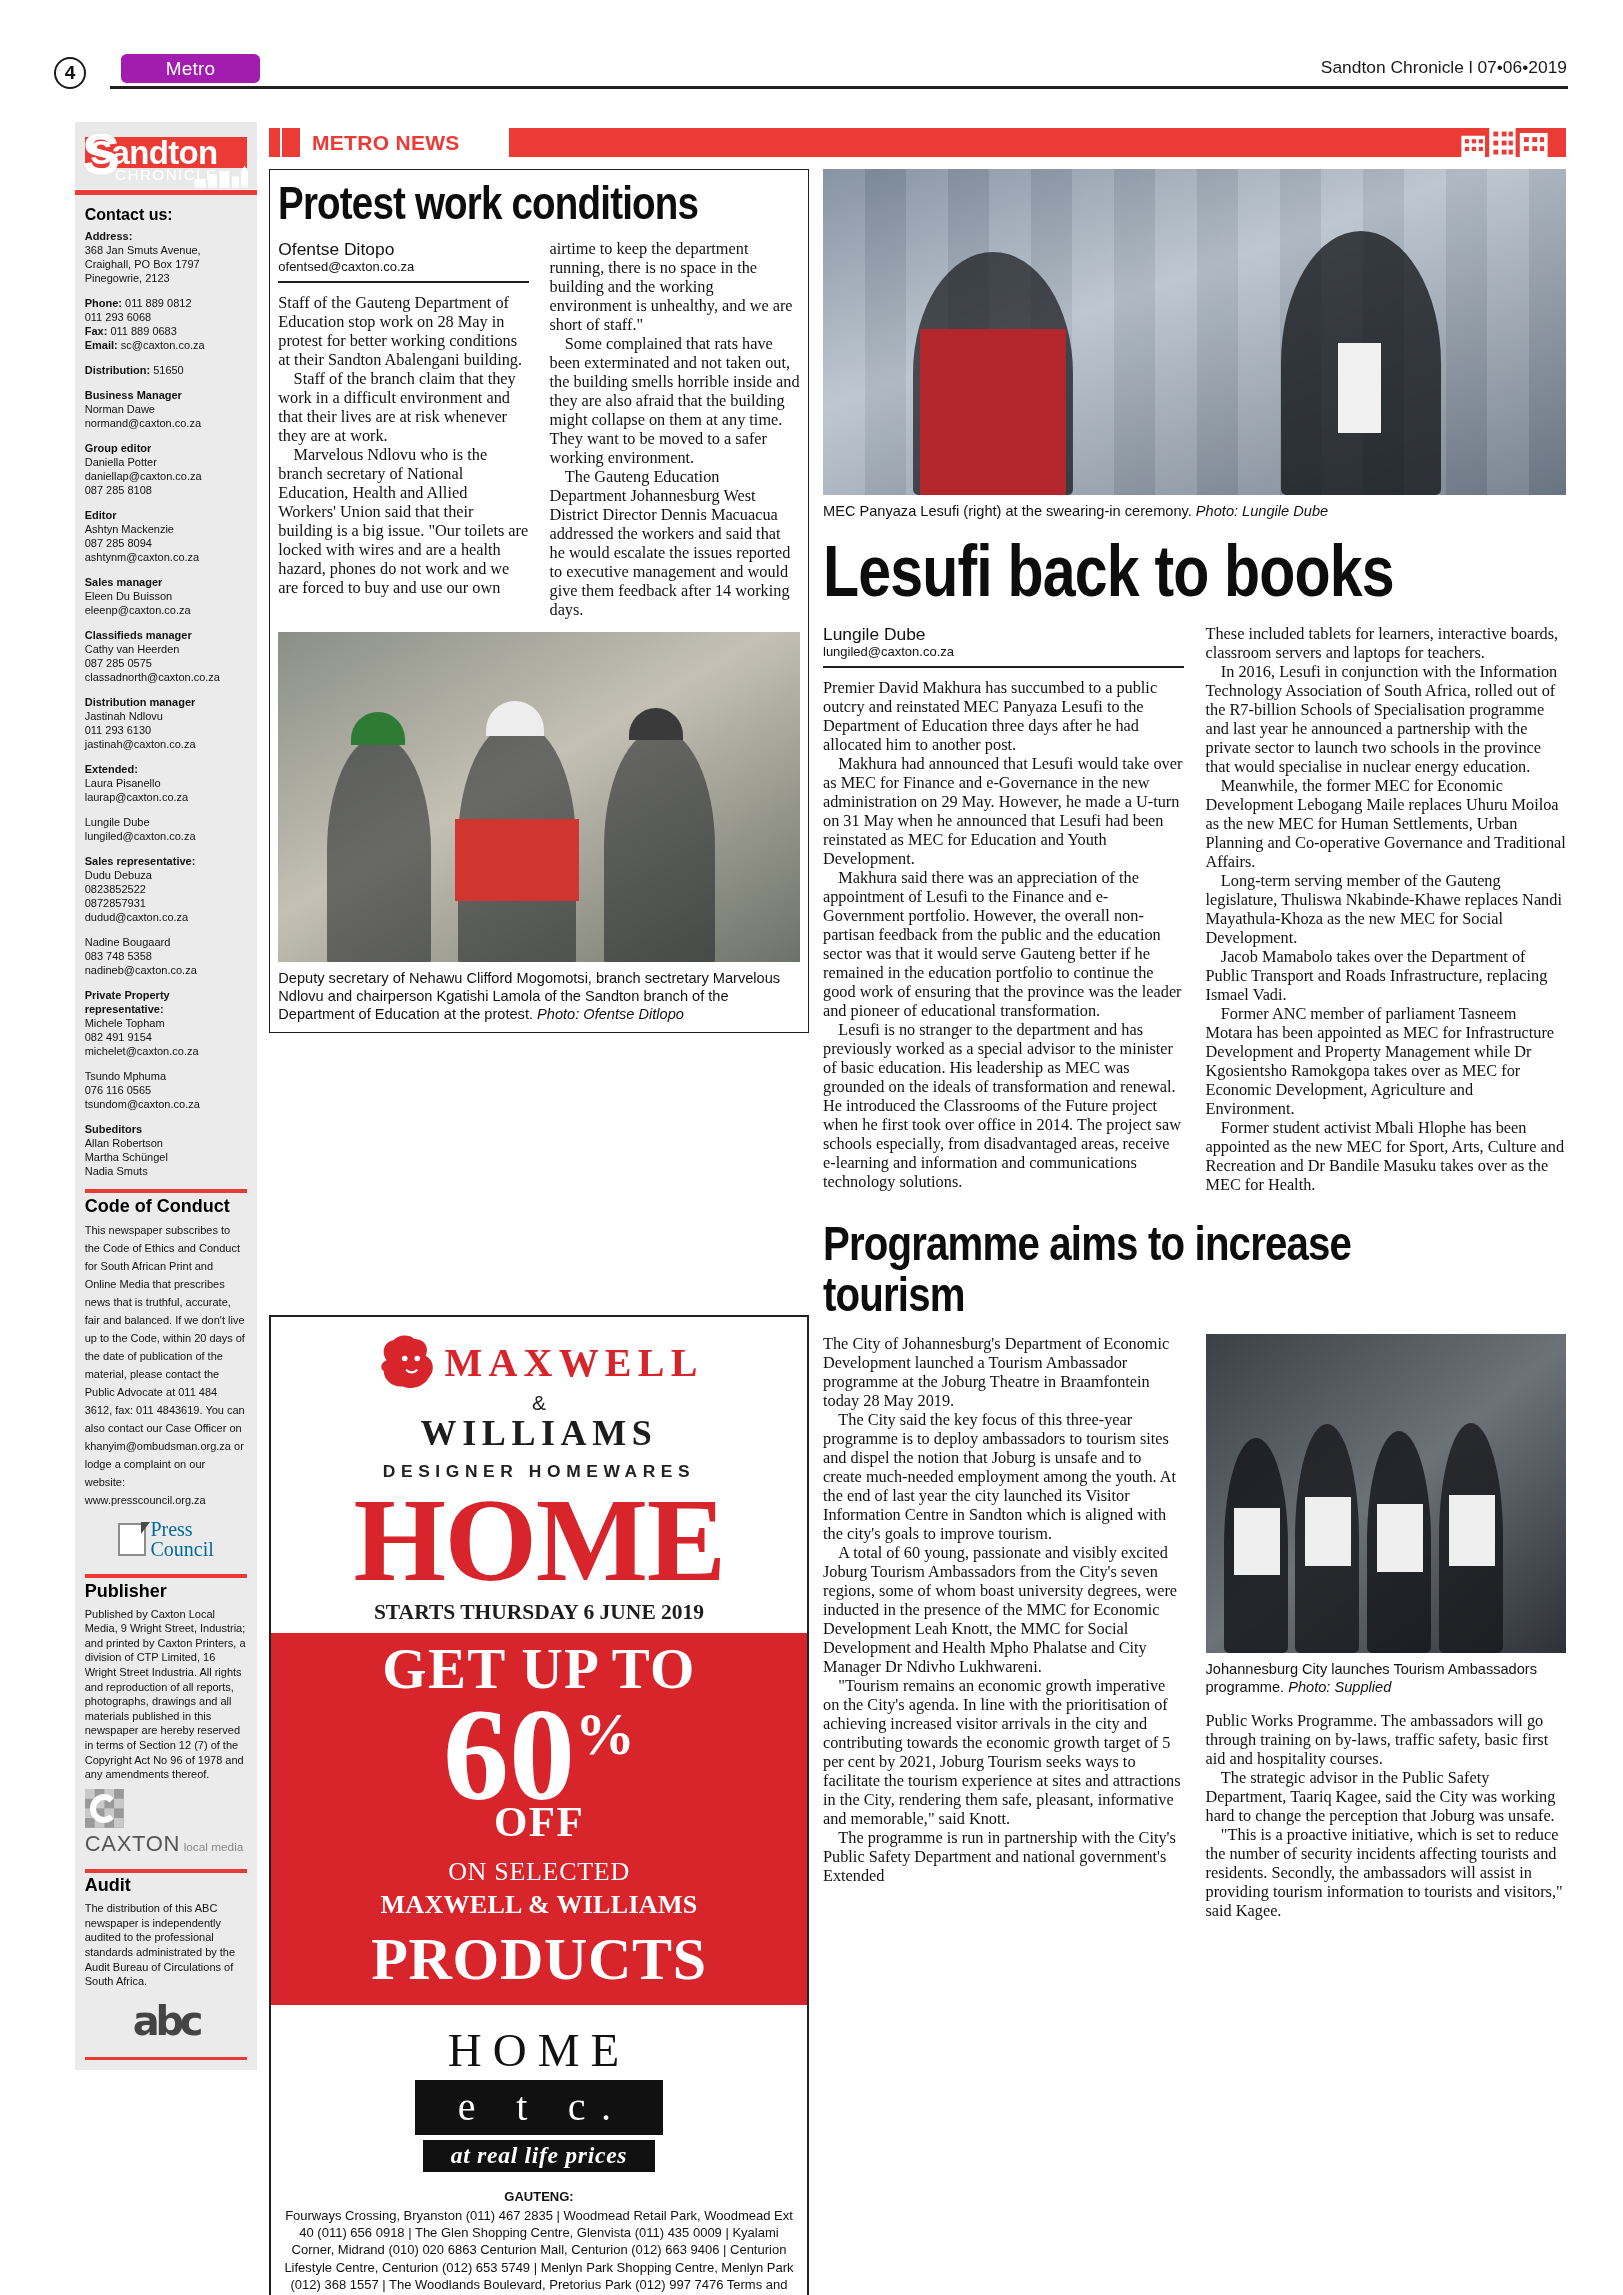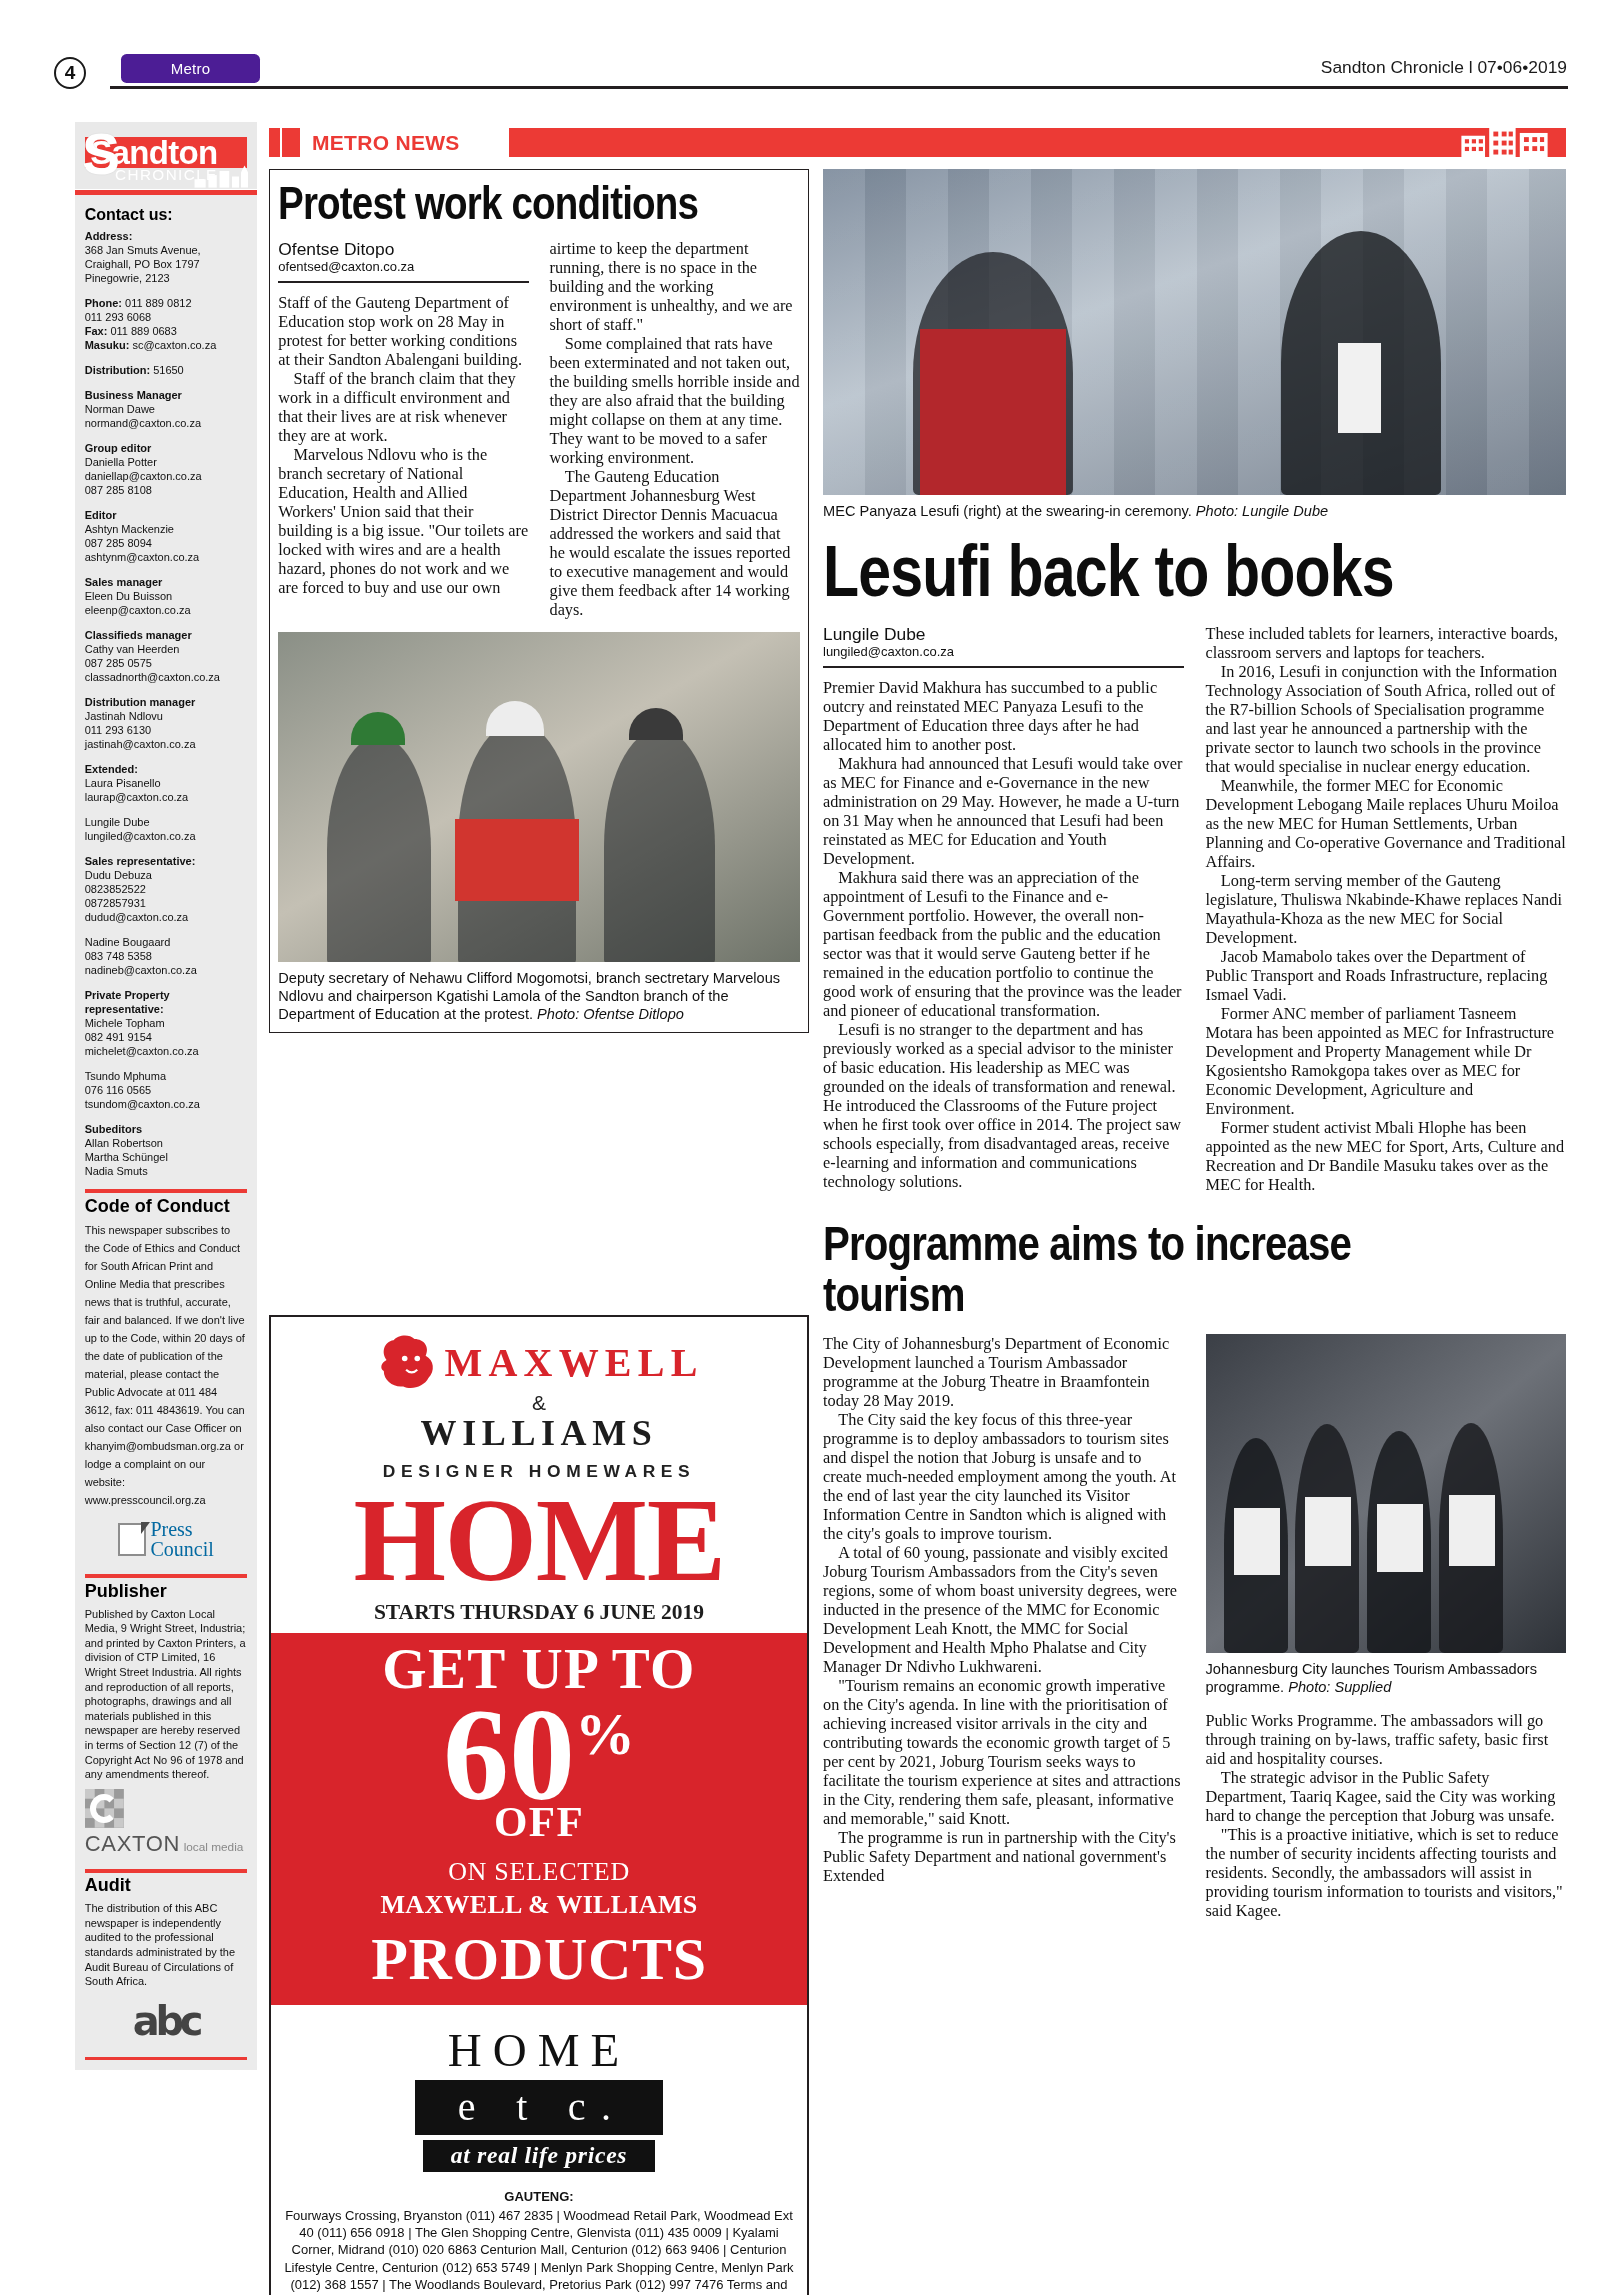--- a/index.html
+++ b/index.html
@@ -15,23 +15,23 @@
   
   .topbar { position: absolute; left: 54px; top: 54px; width: 1513px; height: 43px; }
   .page-num {
     position: absolute; left: 0; top: 2.8px;
     width: 32px; height: 32px; border: 2.1px solid #1a1a1a; border-radius: 50%;
     display: flex; align-items: center; justify-content: center;
     font-size: 19px; font-weight: bold; color: #111;
   }
   .metro-tag {
     position: absolute; left: 67px; top: 0px; width: 139px; height: 29px;
-    background: #4c1d95; border-radius: 5.6px;
+    background: #a21caf; border-radius: 5.6px;
     display: flex; align-items: center; justify-content: center;
-    color: #fff; font-size: 15px; letter-spacing: 0.2px;
+    color: #fff; font-size: 19px; letter-spacing: 0.2px;
   }
   .top-rule { position: absolute; left: 56px; top: 32px; width: 1458px; height: 2.8px; background: #231f20; }
   .masthead-right {
     position: absolute; right: 0; top: 2.8px;
     font-size: 17.4px; color: #1a1a1a; font-family: "Liberation Sans", sans-serif;
   }
 
   
   .sidebar { position: absolute; left: 75px; top: 122px; width: 182px; }
   .content { position: absolute; left: 269px; top: 122px; width: 1297px; }
@@ -225,21 +225,21 @@
         <div class="sb-tight">
           <span class="sb-label">Phone:</span>
           <span class="sb-text">011 889 0812</span>
         </div>
         <div class="sb-text">011 293 6068</div>
         <div class="sb-tight">
           <span class="sb-label">Fax:</span>
           <span class="sb-text">011 889 0683</span>
         </div>
         <div class="sb-tight">
-          <span class="sb-label">Masuku:</span>
+          <span class="sb-label">Email:</span>
           <span class="sb-text">sc@caxton.co.za</span>
         </div>
       </div>
 
       <div class="sb-block">
         <span class="sb-label">Distribution:</span>
         <span class="sb-text">51650</span>
       </div>
 
       <div id="staff-list">

